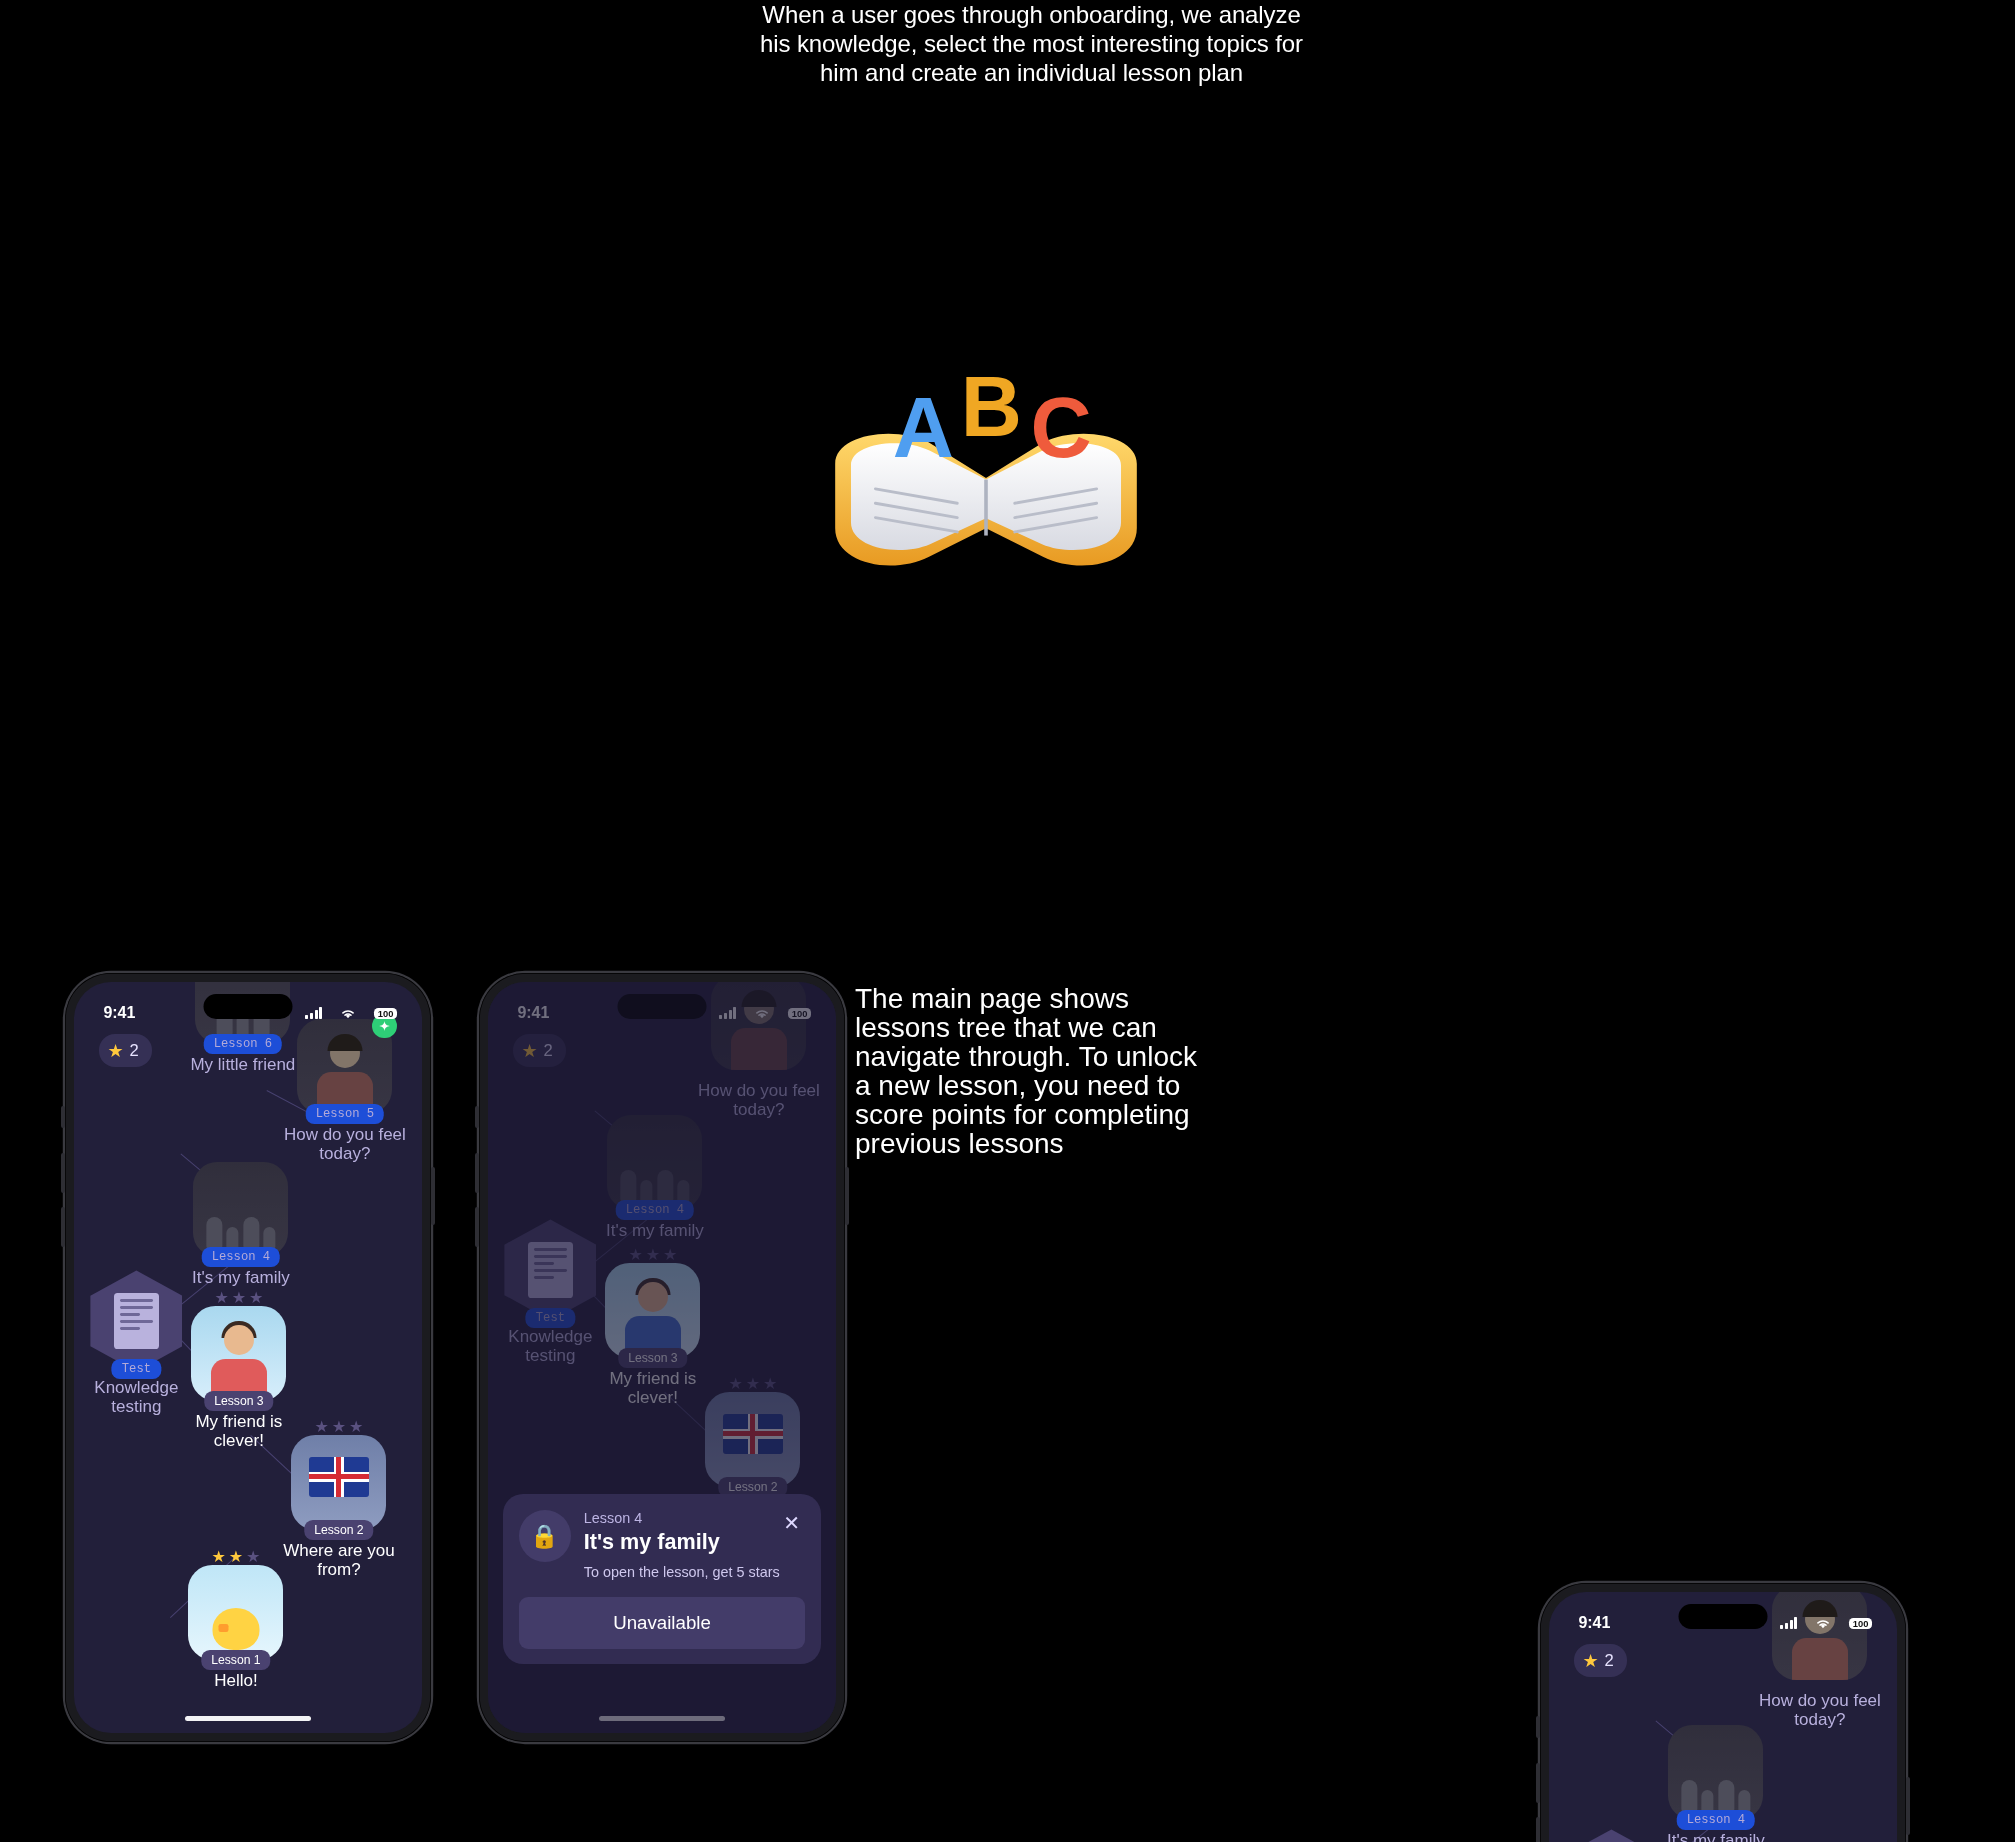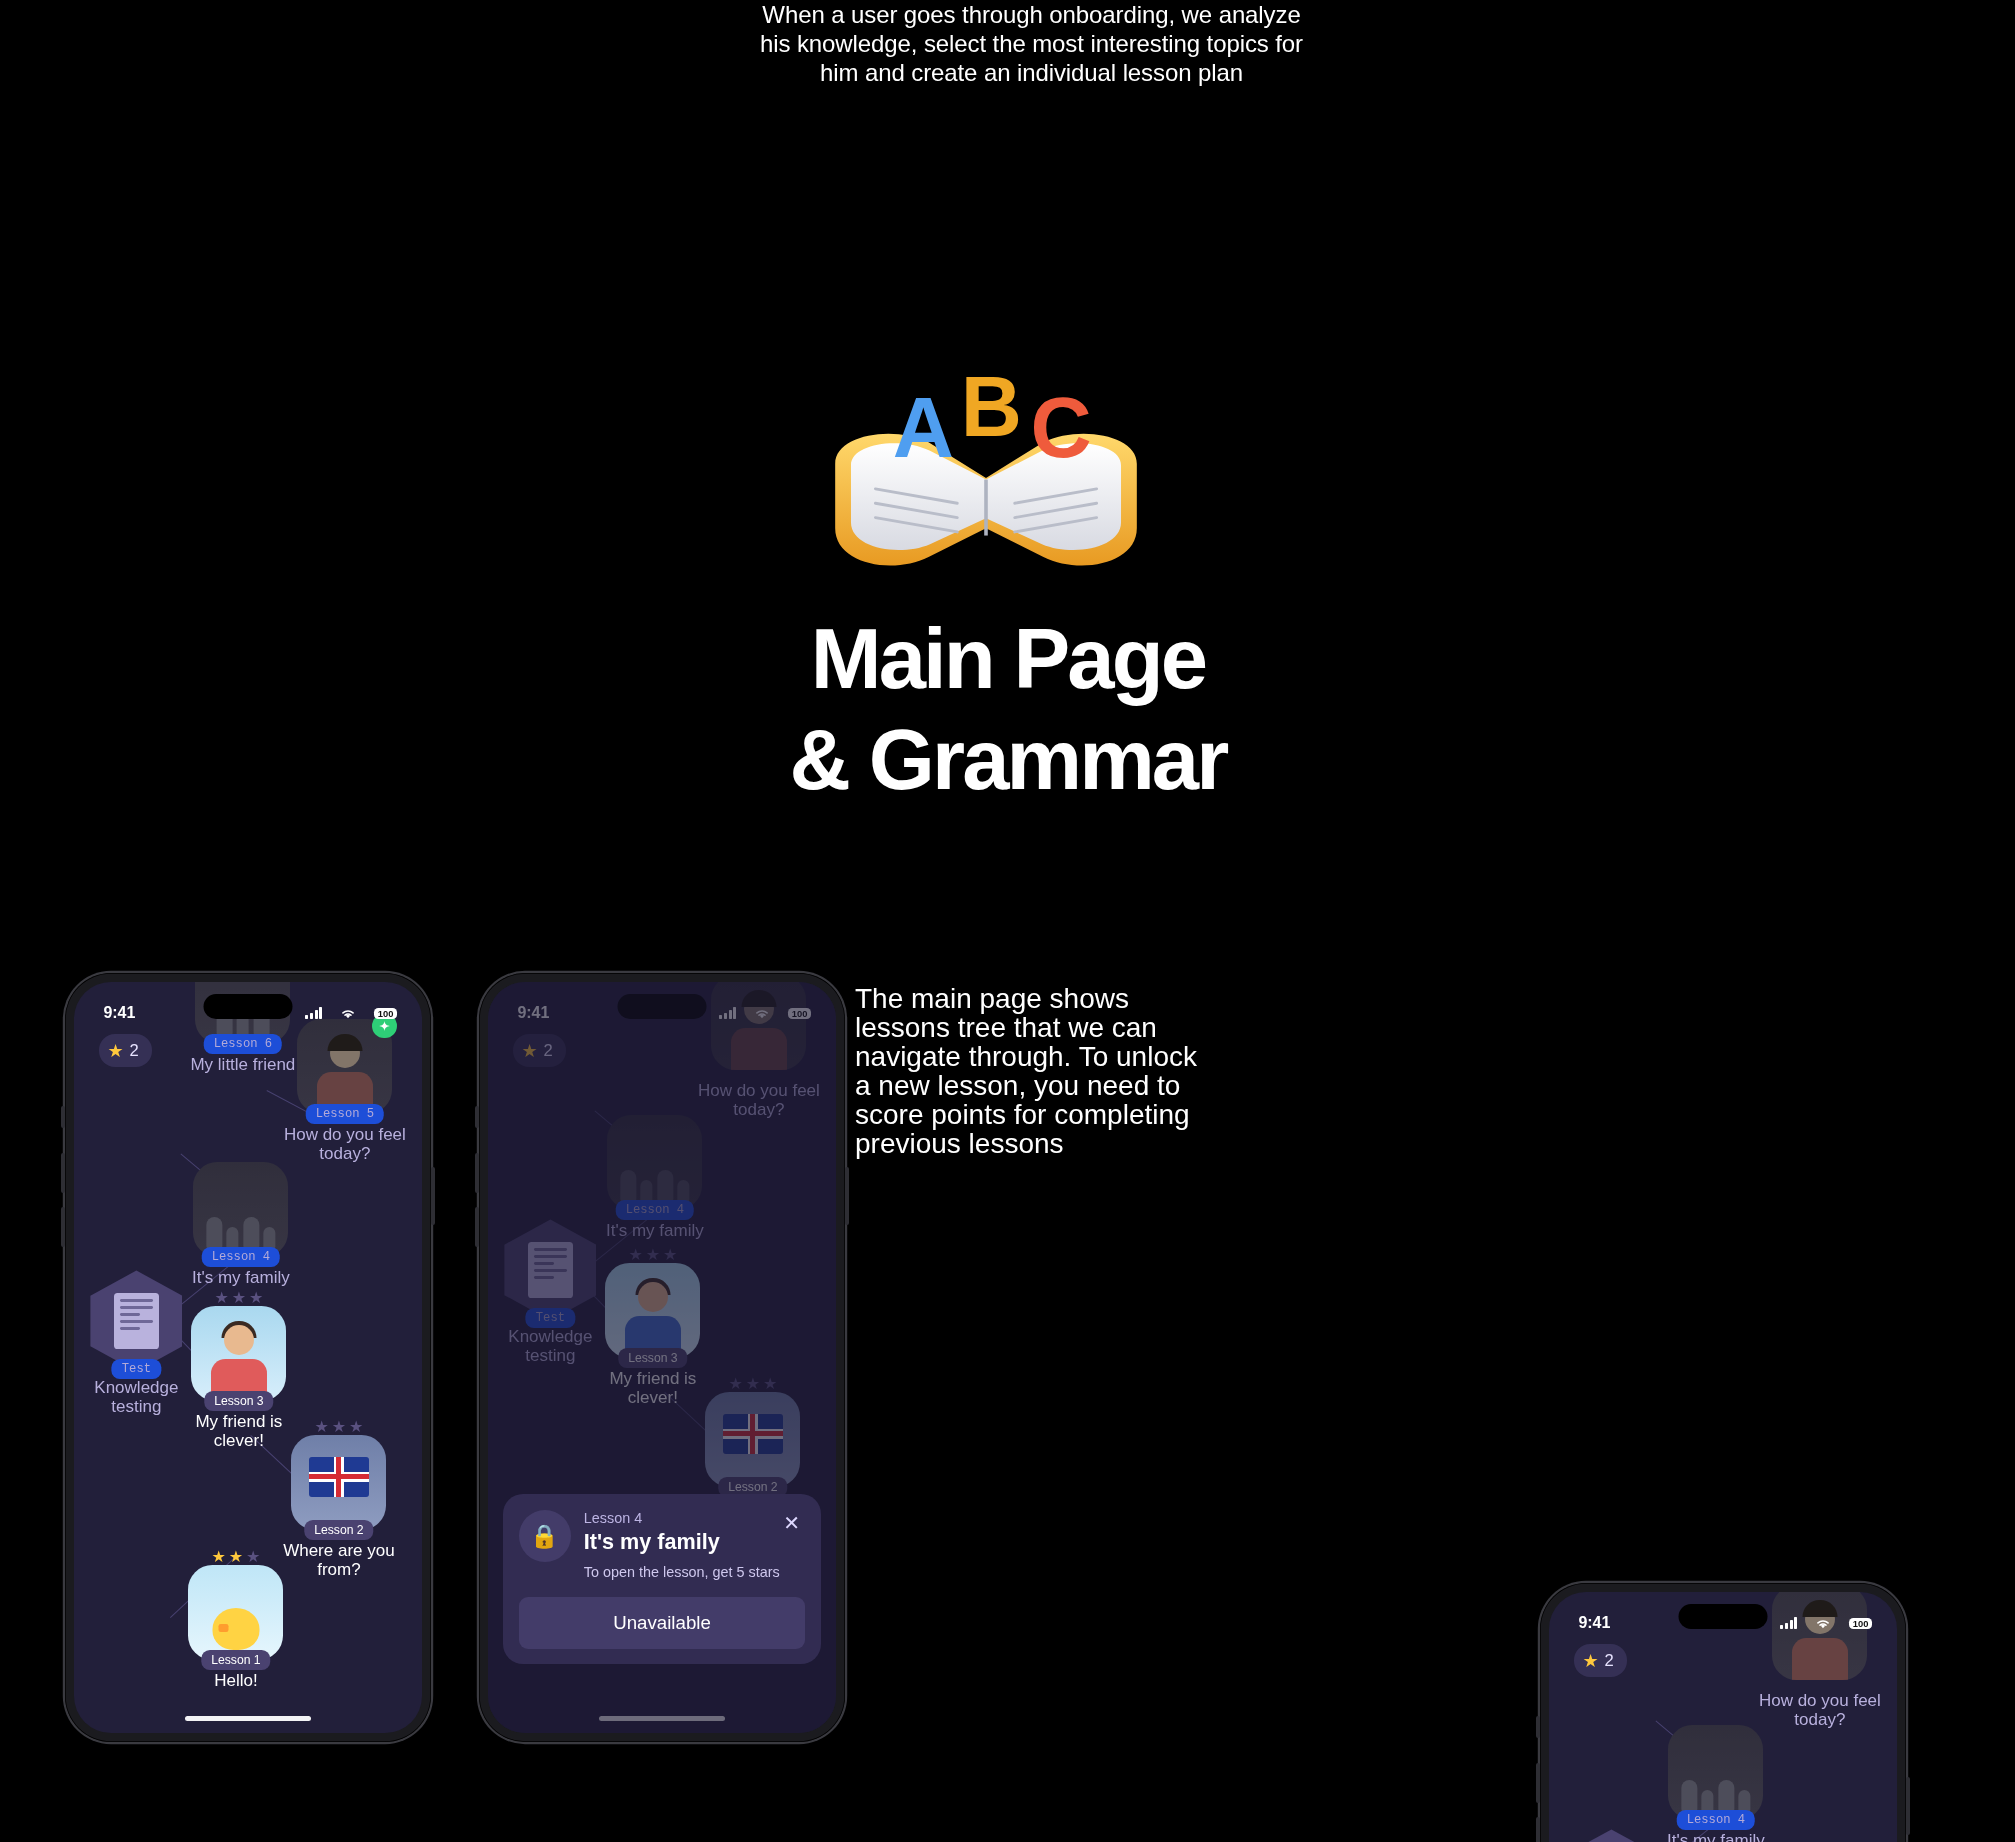--- a/index.html
+++ b/index.html
@@ -307,24 +307,20 @@
           <line x1="290" y1="245" x2="404" y2="225"></line>
         </g>
         <line x1="250" y1="172" x2="250" y2="250" stroke="#aeb3c0" stroke-width="5"></line>
         <text x="120" y="140" font-family="'Liberation Sans',sans-serif" font-size="118" font-weight="700" fill="#4f9ef0">A</text>
         <text x="215" y="112" font-family="'Liberation Sans',sans-serif" font-size="118" font-weight="700" fill="#f0a723">B</text>
         <text x="312" y="140" font-family="'Liberation Sans',sans-serif" font-size="118" font-weight="700" fill="#ef5b3c">C</text>
       </svg>
     </div>
   </div>
 
-  <h1 class="hero-title">
-    <span>Main Page</span>
-    <span class="l2">&amp; Grammar</span>
-  </h1>
 
   <div class="phone p1">
     <div class="btn-side btn-left1"></div>
     <div class="btn-side btn-left2"></div>
     <div class="btn-side btn-left3"></div>
     <div class="btn-side btn-right1"></div>
     <div class="screen">
       <div class="island"></div>
 
       <div class="statusbar">

